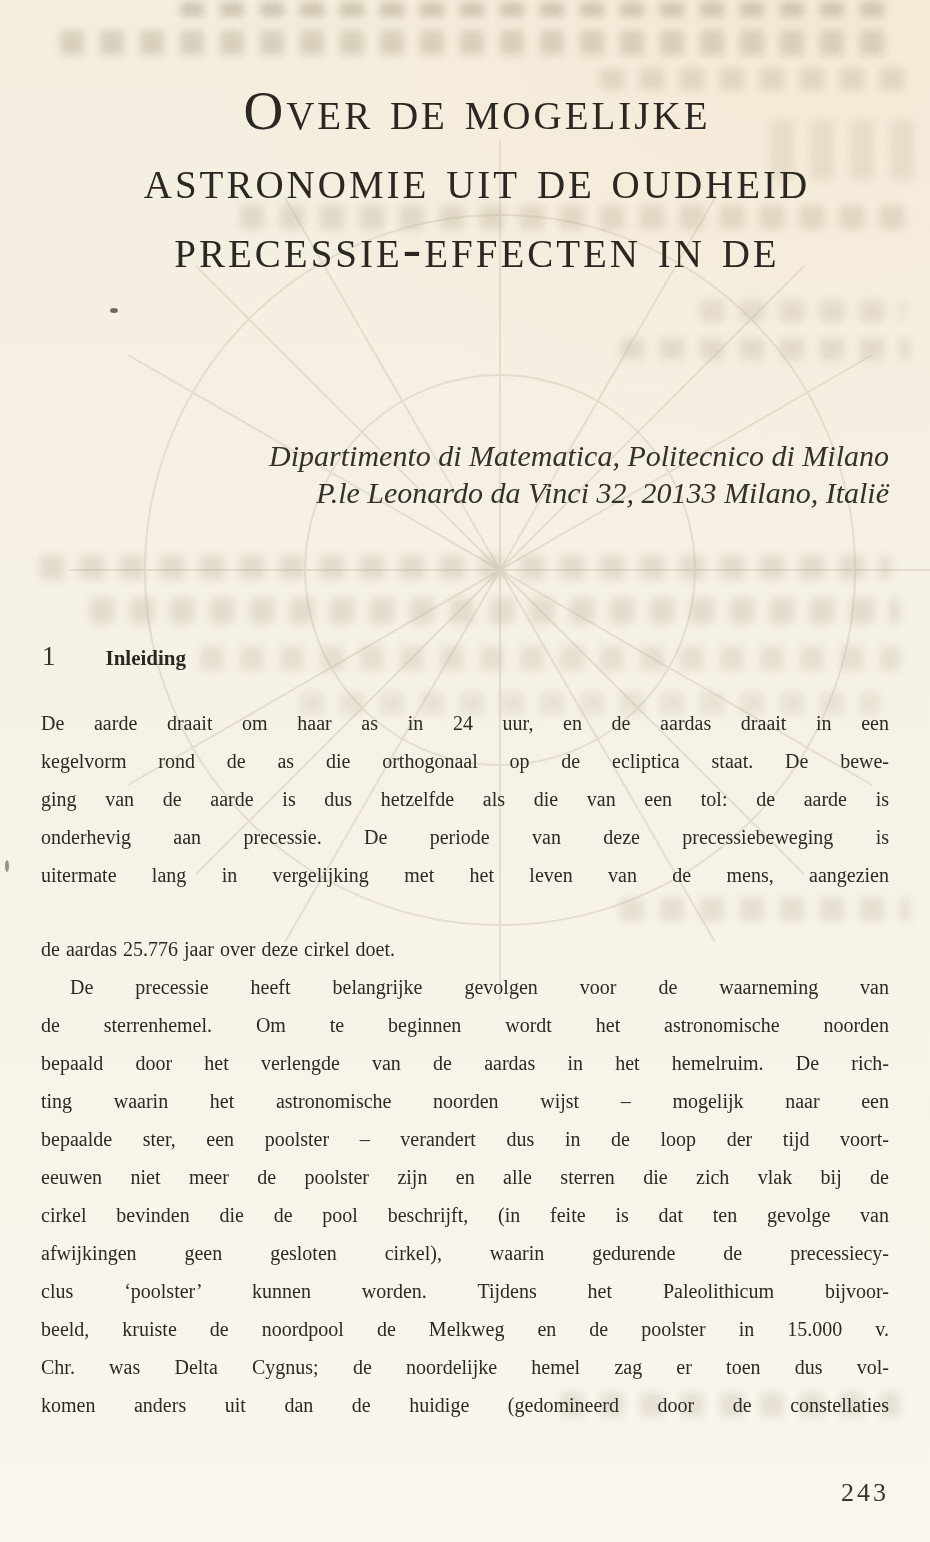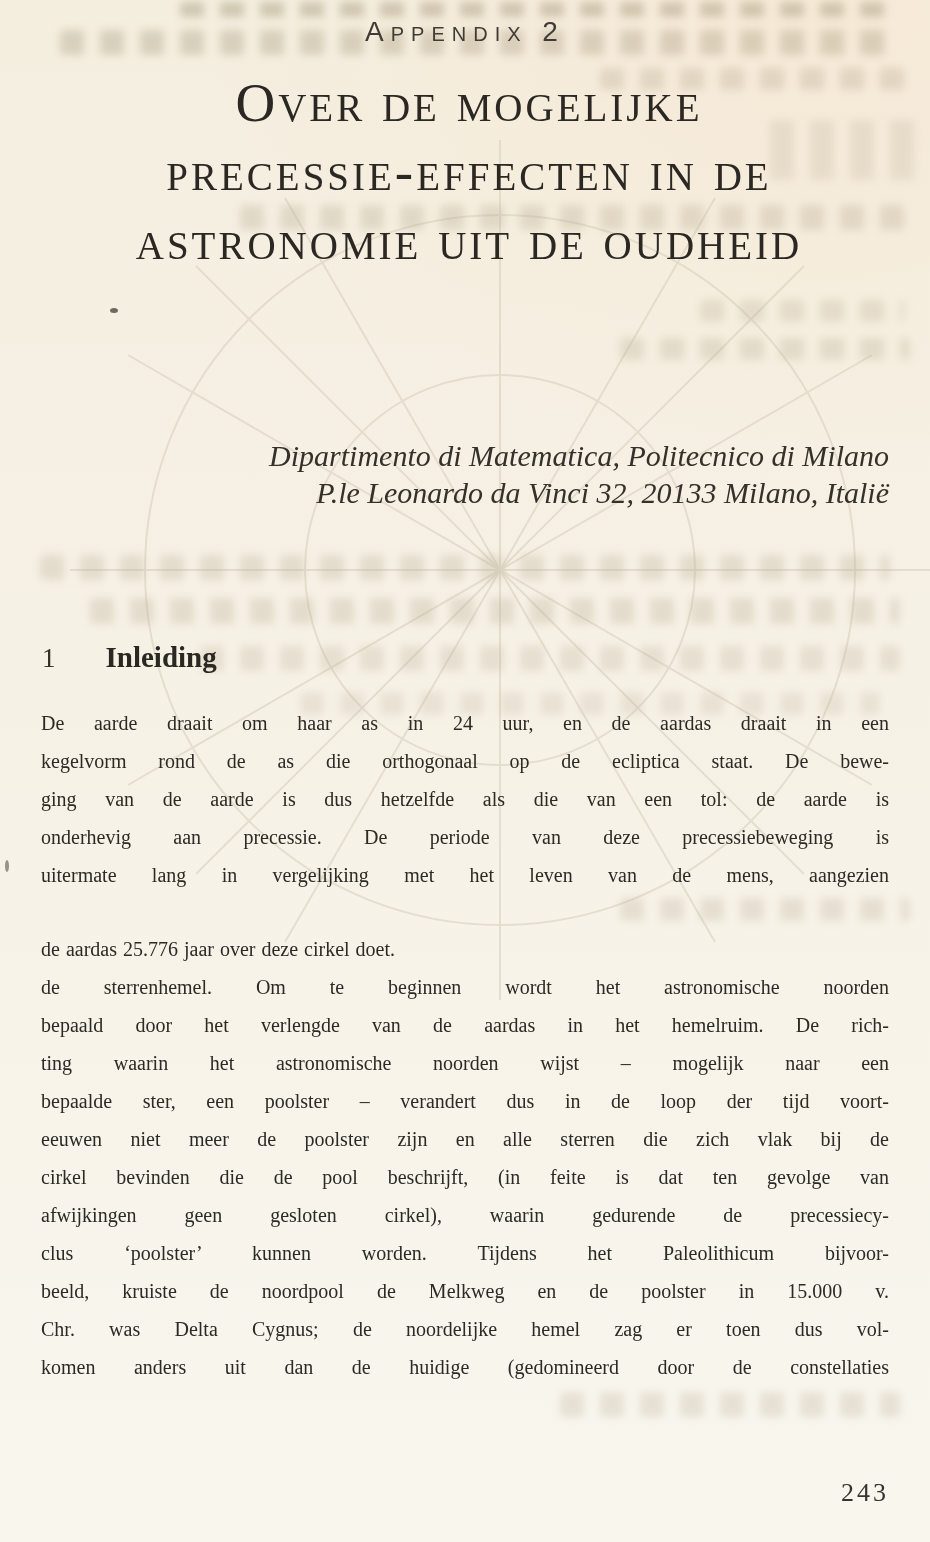--- a/index.html
+++ b/index.html
@@ -20,32 +20,32 @@
                      rgba(179,168,142,0) 24px,rgba(179,168,142,0) 40px);}
   .speck{position:absolute;background:#6f695e;border-radius:50%;}
 
   
   .content{position:absolute;inset:0;}
 
   .appendix{position:absolute;top:16px;left:41px;width:848px;
             text-align:center;font-family:"Liberation Sans","DejaVu Sans",sans-serif;
             font-variant:small-caps;font-size:28px;letter-spacing:7px;color:#403c35;}
 
-  .title{position:absolute;top:64px;left:41px;width:848px;margin:4px;
+  .title{position:absolute;top:64px;left:41px;width:848px;margin:12px;
          text-align:center;font-weight:400;font-variant:small-caps;
          font-size:55px;line-height:69px;letter-spacing:3px;color:#2b2823;}
   .title-line{display:block;}
 
   .byline{position:absolute;top:437px;left:41px;width:848px;
           text-align:right;font-style:italic;font-size:30px;line-height:37px;color:#34302a;}
 
   .section-heading{position:absolute;top:641px;left:42px;width:848px;
                    display:flex;align-items:baseline;}
   .sec-num{font-size:27px;letter-spacing:1px;color:#34302a;}
-  .sec-title{margin-left:49px;font-weight:700;font-size:29px;color:#2b2823;}
+  .sec-title{margin-left:49px;font-weight:700;font-size:21px;color:#2b2823;}
 
   .body-text{position:absolute;top:704px;left:41px;width:848px;
              font-size:20px;line-height:38px;color:#2d2a25;}
   .line{text-align:justify;text-align-last:justify;white-space:normal;
         word-spacing:1px;}
   .line.no-justify{text-align-last:left;margin-top:36px;}
   .line.indent{text-indent:29px;}
 
   .page-number{position:absolute;top:1478px;left:41px;width:848px;
                text-align:right;font-size:26px;letter-spacing:3px;color:#38342d;}
@@ -82,26 +82,25 @@
     <div class="smudge" style="left:200px;top:646px;width:700px;height:25px;opacity:.24;"></div>
     <div class="smudge" style="left:300px;top:692px;width:580px;height:23px;opacity:.2;"></div>
     <div class="smudge" style="left:620px;top:898px;width:290px;height:23px;opacity:.26;"></div>
     <div class="smudge" style="left:560px;top:1392px;width:340px;height:25px;opacity:.26;"></div>
     <div class="speck" style="left:110px;top:308px;width:8px;height:5px;"></div>
     <div class="speck" style="left:5px;top:860px;width:4px;height:12px;opacity:.7;"></div>
   </div>
 
   <div class="content">
 
-    <div class="appendix">Appendix 2</div>
 
     <h1 class="title">
         <span class="title-line">Over de mogelijke</span>
+        <span class="title-line">astronomie uit de oudheid</span>
         <span class="title-line">precessie-effecten in de</span>
-        <span class="title-line">astronomie uit de oudheid</span>
       </h1>
 
     <div class="byline">
         <div class="byline-line">Dipartimento di Matematica, Politecnico di Milano</div>
         <div class="byline-line">P.le Leonardo da Vinci 32, 20133 Milano, Italië</div>
       </div>
 
     <div class="section-heading">
       <span class="sec-num">1</span>
       <span class="sec-title">Inleiding</span>
@@ -110,20 +109,21 @@
     <div class="body-text">
         <div class="para">
           <div class="line">De aarde draait om haar as in 24 uur, en de aardas draait in een</div>
           <div class="line">kegelvorm rond de as die orthogonaal op de ecliptica staat. De bewe-</div>
           <div class="line">ging van de aarde is dus hetzelfde als die van een tol: de aarde is</div>
           <div class="line">onderhevig aan precessie. De periode van deze precessiebeweging is</div>
           <div class="line">uitermate lang in vergelijking met het leven van de mens, aangezien</div>
           <div class="line no-justify">de aardas 25.776 jaar over deze cirkel doet.</div>
         </div>
         <div class="para">
+          <div class="line indent">De precessie heeft belangrijke gevolgen voor de waarneming van</div>
           <div class="line">de sterrenhemel. Om te beginnen wordt het astronomische noorden</div>
           <div class="line">bepaald door het verlengde van de aardas in het hemelruim. De rich-</div>
           <div class="line">ting waarin het astronomische noorden wijst – mogelijk naar een</div>
           <div class="line">bepaalde ster, een poolster – verandert dus in de loop der tijd voort-</div>
           <div class="line">eeuwen niet meer de poolster zijn en alle sterren die zich vlak bij de</div>
           <div class="line">cirkel bevinden die de pool beschrijft, (in feite is dat ten gevolge van</div>
           <div class="line">afwijkingen geen gesloten cirkel), waarin gedurende de precessiecy-</div>
           <div class="line">clus ‘poolster’ kunnen worden. Tijdens het Paleolithicum bijvoor-</div>
           <div class="line">beeld, kruiste de noordpool de Melkweg en de poolster in 15.000 v.</div>
           <div class="line">Chr. was Delta Cygnus; de noordelijke hemel zag er toen dus vol-</div>

